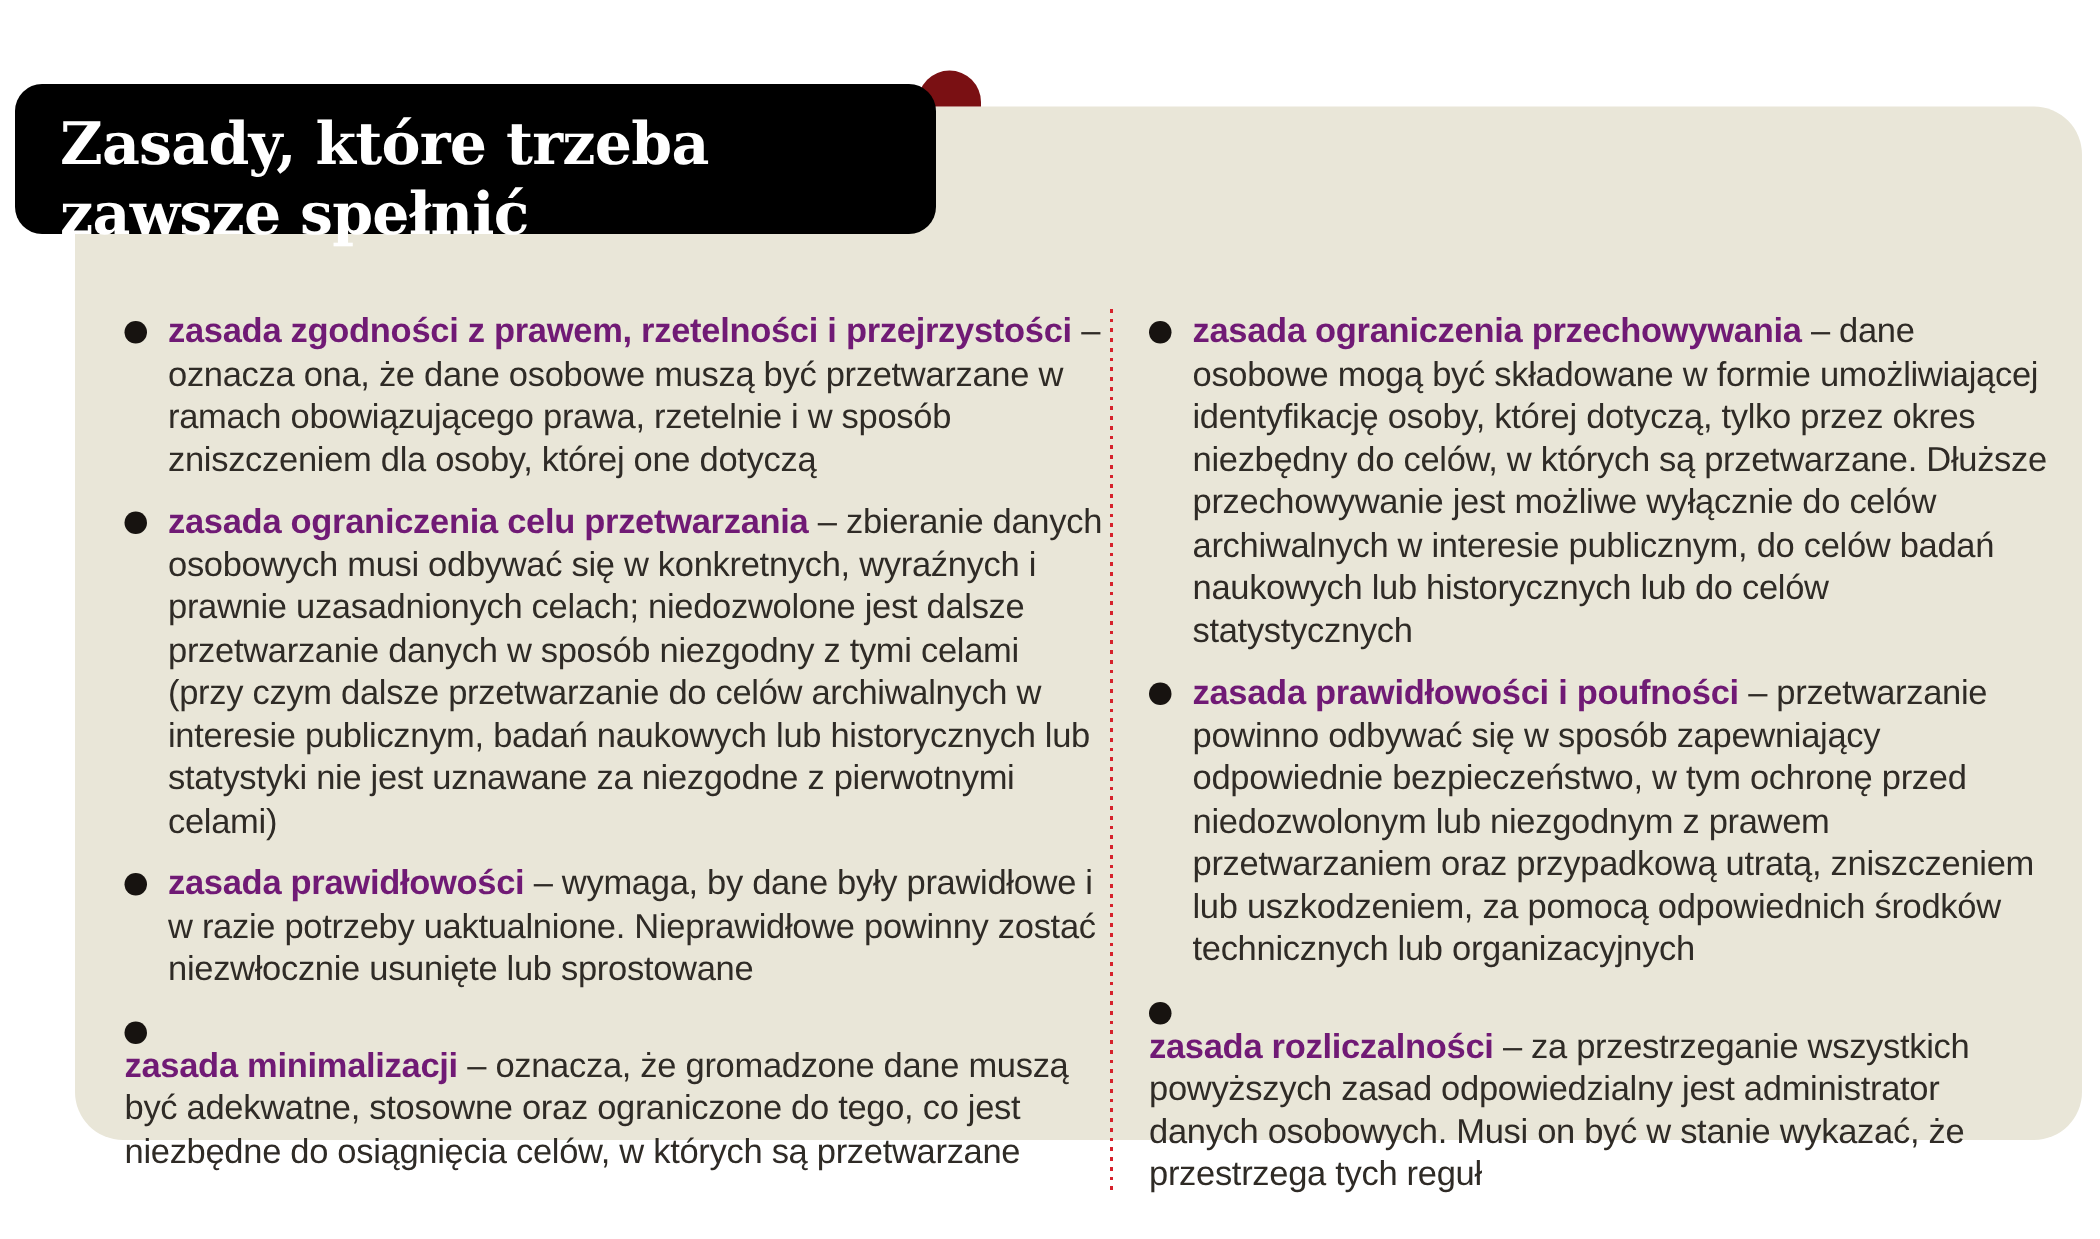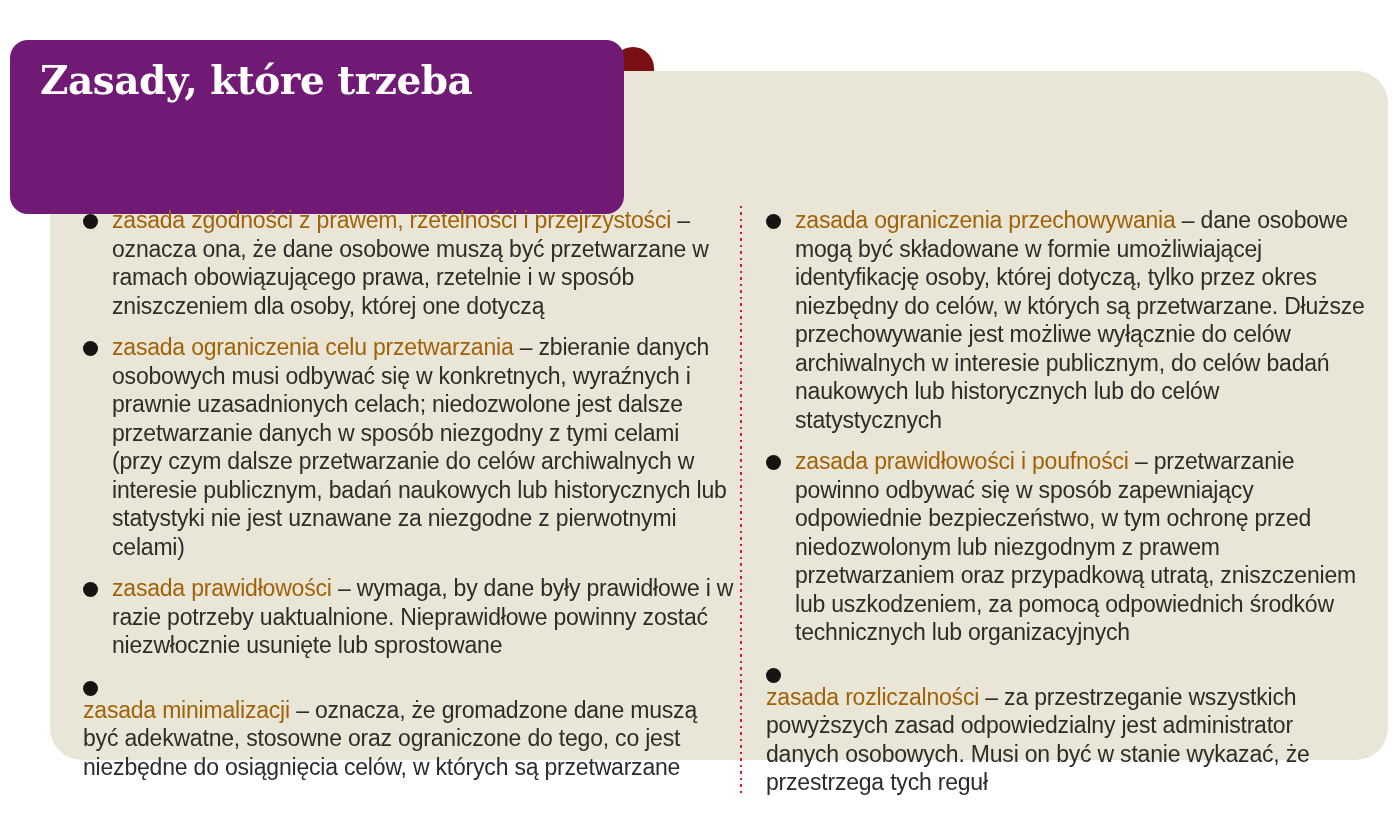--- a/index.html
+++ b/index.html
@@ -36,24 +36,24 @@
     height: 24px;
     background: #7a1013;
     border-radius: 21px 21px 0 0;
     z-index: 2;
   }
 
   
   .ribbon {
     position: absolute;
     left: 10px;
-    top: 40px;
+    top: 56px;
     width: 614px;
-    height: 174px;
-    background: #701a75;
+    height: 100px;
+    background: #000000;
     border-radius: 18px;
     z-index: 3;
     box-sizing: border-box;
     padding: 17px 0 0 30px;
   }
   .ribbon .title-line {
     font-family: "DejaVu Serif", "Liberation Serif", serif;
     font-weight: 700;
     color: #ffffff;
     font-size: 39px;
@@ -107,33 +107,34 @@
   }
 
   .item p {
     margin: 0;
     font-size: 23px;
     line-height: 28.5px;
     letter-spacing: -0.2px;
     color: #2f2b26;
   }
   .lead {
-    font-weight: 400;
-    color: #a16207;
+    font-weight: 700;
+    color: #701a75;
   }
 </style>
 </head>
 <body>
 
 <div class="panel"></div>
 
 <div class="fold"></div>
 
 <div class="ribbon">
   <div class="title-line">Zasady, które trzeba</div>
+  <div class="title-line">zawsze spełnić</div>
 </div>
 
 <div class="columns">
 
   <ul class="col left">
     <li class="item">
       <span class="dot"></span>
       <p><span class="lead">zasada zgodności z prawem, rzetelności i przejrzystości</span> <span>– oznacza ona, że dane osobowe muszą być przetwarzane w ramach obowiązującego prawa, rzetelnie i w sposób zniszczeniem dla osoby, której one dotyczą</span></p>
     </li>
     <li class="item">

